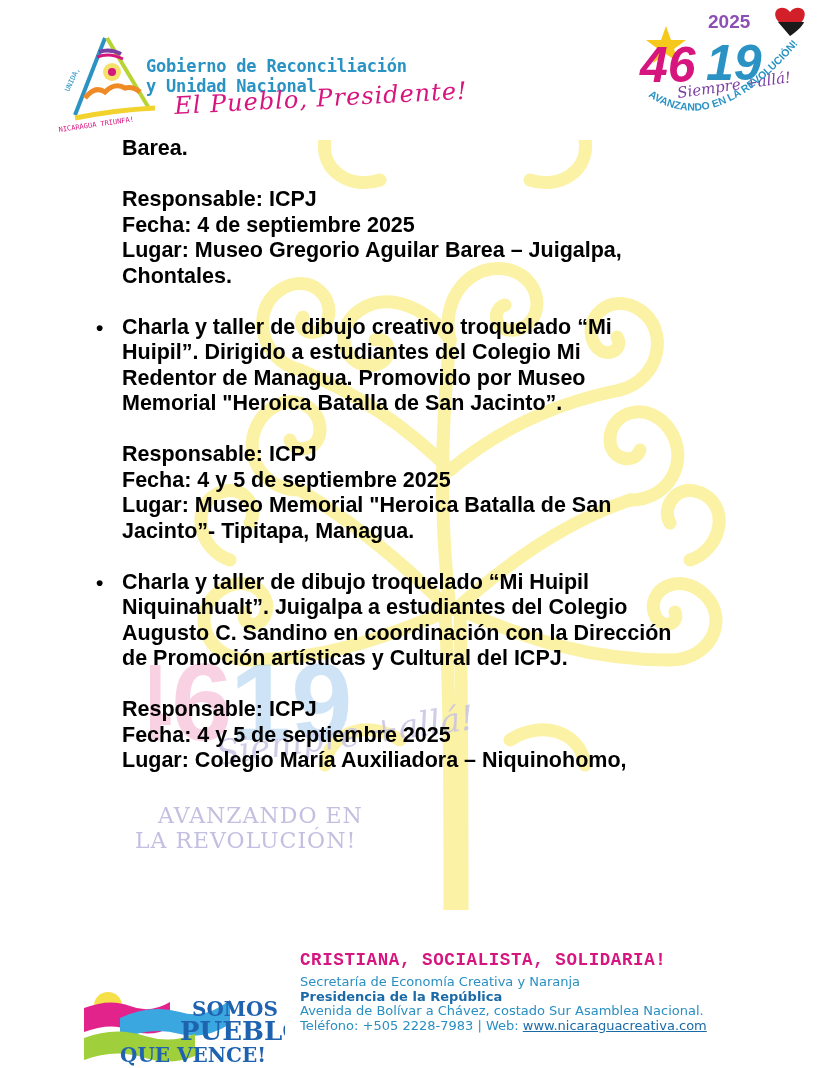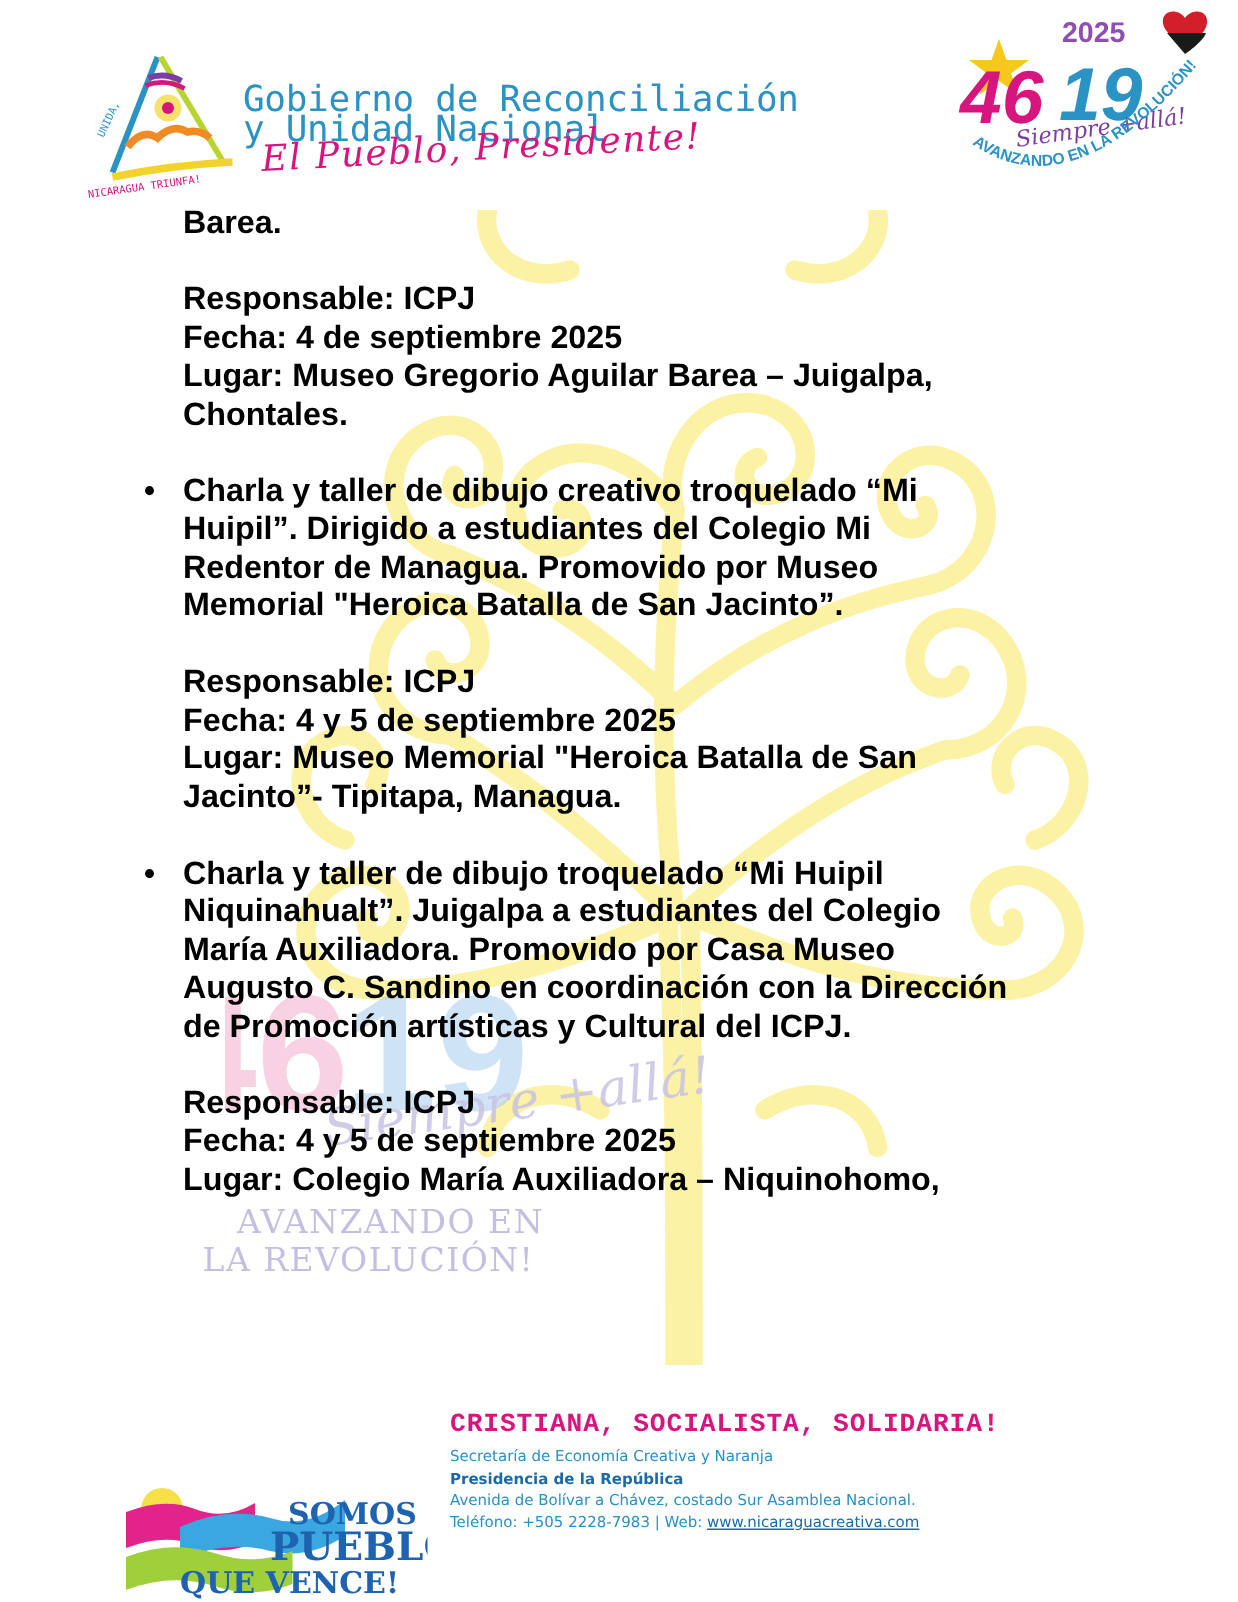--- a/index.html
+++ b/index.html
@@ -5,36 +5,36 @@
   html, body { margin:0; padding:0; }
   body { width:825px; height:1068px; background:#ffffff; position:relative; overflow:hidden; font-family:"Liberation Sans", sans-serif; }
   .page { position:absolute; left:0; top:0; width:825px; height:1068px; }
 
   
   .watermark { position:absolute; left:150px; top:140px; width:580px; height:770px; z-index:0; pointer-events:none; }
   .wm-text { position:absolute; font-family:"DejaVu Serif", serif; color:#c9c3e4; opacity:0.85; z-index:0; }
 
   
   .gov-logo { position:absolute; left:55px; top:30px; width:110px; height:105px; z-index:2; }
-  .gov-title { position:absolute; left:162px; top:56px; color:#2a93c4; font-family:"DejaVu Sans Mono", monospace; font-size:24px; line-height:20px; font-weight:normal; z-index:2; letter-spacing:-0.2px; }
+  .gov-title { position:absolute; left:146px; top:56px; color:#2a93c4; font-family:"DejaVu Sans Mono", monospace; font-size:17px; line-height:20px; font-weight:bold; z-index:2; letter-spacing:-0.2px; }
   .gov-slogan { position:absolute; left:175px; top:92px; color:#d6157f; font-family:"DejaVu Serif", serif; font-style:italic; font-size:24px; z-index:2; transform:rotate(-3deg); transform-origin:left bottom; letter-spacing:1px; }
   .badge-4619 { position:absolute; left:638px; top:4px; width:180px; height:130px; z-index:2; }
 
   
   .content { position:absolute; left:122px; top:136px; width:620px; z-index:3; color:#000; font-weight:bold; font-size:21.5px; line-height:25.5px; }
   .content p { margin:0; }
   .blank { height:25.5px; }
   .bullet-item { position:relative; }
   .bullet { position:absolute; left:-26px; top:0; font-size:21px; }
 
   
   .footer-logo { position:absolute; left:70px; top:978px; width:215px; height:90px; z-index:2; }
   .footer-text { position:absolute; left:300px; top:940px; z-index:2; font-family:"DejaVu Sans", sans-serif; }
-  .footer-motto { font-family:"Liberation Mono", monospace; color:#d6157f; font-weight:bold; font-size:17.5px; letter-spacing:0.6px; margin-bottom:5px; }
-  .footer-line { font-size:10px; line-height:14.5px; color:#2a8fc2; }
+  .footer-motto { font-family:"Liberation Mono", monospace; color:#d6157f; font-weight:bold; font-size:17.5px; letter-spacing:0.6px; margin-bottom:5px;margin-top:10px; }
+  .footer-line { font-size:13px; line-height:14.5px; color:#2a8fc2; }
   .footer-line.strong { font-weight:bold; color:#1b6aa8; }
   .footer-line a { color:#1b6aa8; text-decoration:underline; }
 </style>
 </head>
 <body>
 
 <div class="page">
 
   <svg class="watermark" viewBox="0 0 580 770">
     <g fill="none" stroke="#fbf2a6" stroke-width="13" stroke-linecap="round">
@@ -127,21 +127,20 @@
       <p>Fecha: 4 y 5 de septiembre 2025</p>
       <p>Lugar: Museo Memorial "Heroica Batalla de San</p>
       <p>Jacinto”- Tipitapa, Managua.</p>
     </div>
     <div class="blank"></div>
 
     <div class="bullet-item">
       <span class="bullet">•</span>
       <p>Charla y taller de dibujo troquelado “Mi Huipil</p>
       <p>Niquinahualt”. Juigalpa a estudiantes del Colegio</p>
-      <p>María Auxiliadora. Promovido por Casa Museo</p>
       <p>Augusto C. Sandino en coordinación con la Dirección</p>
       <p>de Promoción artísticas y Cultural del ICPJ.</p>
       <div class="blank"></div>
       <p>Responsable: ICPJ</p>
       <p>Fecha: 4 y 5 de septiembre 2025</p>
       <p>Lugar: Colegio María Auxiliadora – Niquinohomo,</p>
     </div>
   </div>
 
   <svg class="footer-logo" viewBox="0 0 215 90">

